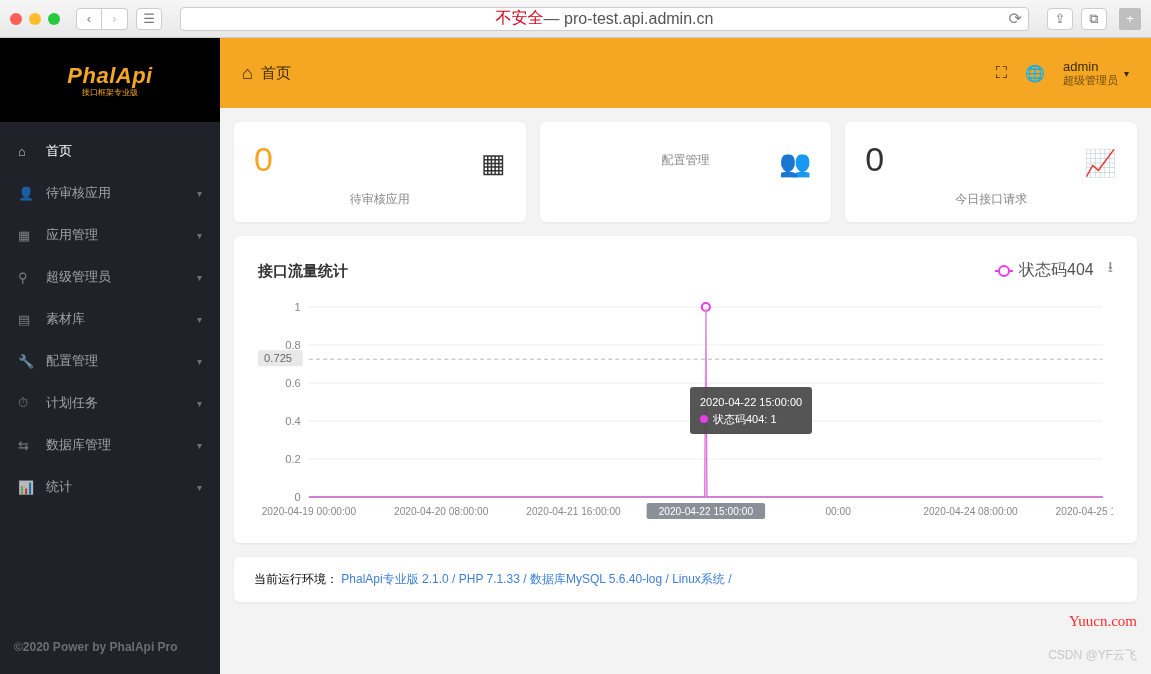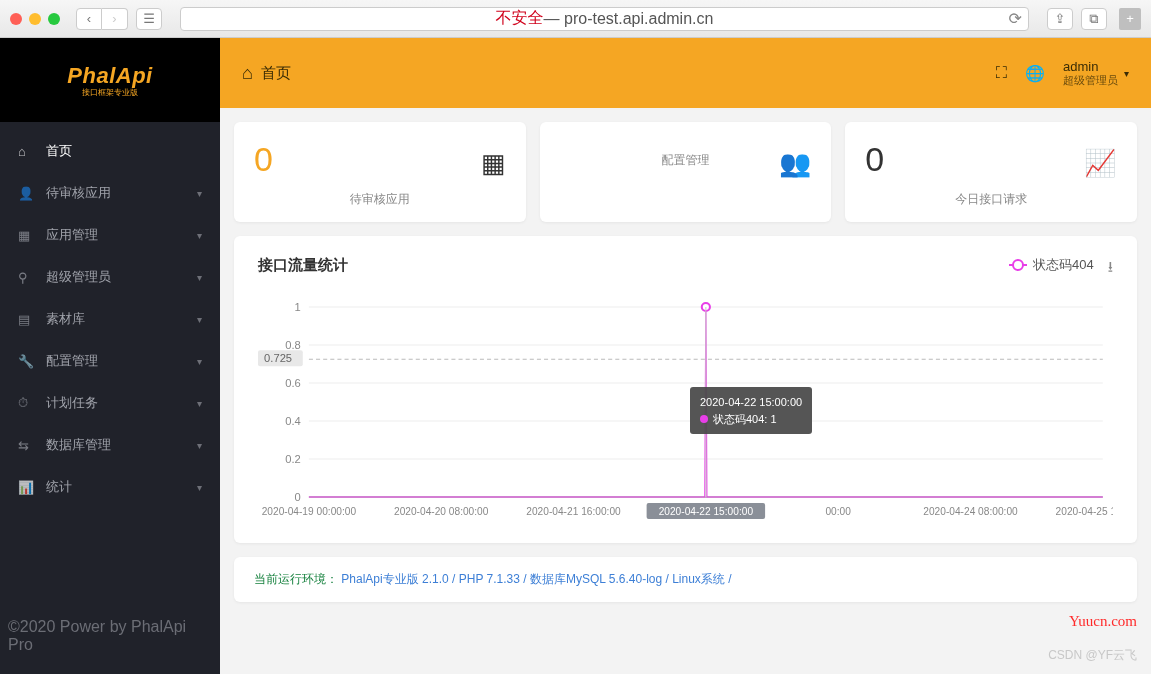--- a/index.html
+++ b/index.html
@@ -26,65 +26,65 @@
 .logo-text { color: #f5a623; font-weight: bold; font-size: 22px; font-style: italic; letter-spacing: 0.5px; }
 .logo-sub { font-size: 8px; color: #f5a623; text-align: center; margin-top: -2px; }
 .menu { flex: 1; padding-top: 8px; }
 .menu-item { display: flex; align-items: center; height: 42px; padding: 0 18px; cursor: pointer; font-size: 13px; }
 .menu-item .mi-icon { width: 16px; margin-right: 12px; opacity: 0.7; font-size: 13px; }
 .menu-item .chev { margin-left: auto; font-size: 10px; opacity: 0.6; }
 .menu-item.active { color: #fff; }
 .doc-btn-wrap { padding: 14px; }
 .doc-btn { background: #f5a623; color: #000; height: 40px; border-radius: 4px; display: flex; align-items: center; justify-content: center; gap: 10px; font-size: 14px; cursor: pointer; }
 .doc-arrow { width: 22px; height: 22px; border-radius: 50%; background: rgba(0,0,0,0.25); display: flex; align-items: center; justify-content: center; color: #f5a623; font-size: 12px; }
-.copyright { font-size: 16px; color: #6b6d75; padding: 12px 8px 20px; }
+.copyright { font-size: 12px; color: #6b6d75; padding: 12px 14px 20px; font-weight: bold; }
 
 .main { flex: 1; display: flex; flex-direction: column; background: #f3f3f3; overflow: hidden; }
 .topbar { height: 70px; background: #f5a623; display: flex; align-items: center; padding: 0 22px; color: #3a2c05; }
 .topbar .home { display: flex; align-items: center; gap: 8px; font-size: 15px; }
 .topbar .right { margin-left: auto; display: flex; align-items: center; gap: 18px; }
 .tb-icon { font-size: 16px; cursor: pointer; }
 .user-block { display: flex; flex-direction: column; line-height: 1.2; }
 .user-name { font-size: 13px; }
 .user-role { font-size: 11px; opacity: 0.75; }
 .user-chev { font-size: 10px; margin-left: 6px; }
 
 .content { flex: 1; padding: 14px; overflow: auto; }
 .cards { display: flex; gap: 14px; }
 .card { flex: 1; background: #fff; border-radius: 6px; padding: 18px 20px 14px; box-shadow: 0 1px 3px rgba(0,0,0,0.06); position: relative; }
 .card .num { font-size: 34px; font-weight: 300; color: #333; }
 .card.first .num { color: #f5a623; }
 .card .label { font-size: 12px; color: #888; margin-top: 12px; text-align: center; }
 .card .cicon { position: absolute; right: 20px; top: 26px; font-size: 26px; color: #333; }
 
 .chart-panel { background: #fff; border-radius: 6px; margin-top: 14px; padding: 20px 24px 16px; box-shadow: 0 1px 3px rgba(0,0,0,0.06); position: relative; }
-.chart-head { display: flex; align-items: flex-start; }
+.chart-head { display: flex; align-items: flex-end; }
 .chart-title { font-size: 15px; font-weight: 600; }
-.legend { margin-left: auto; display: flex; align-items: center; gap: 6px; font-size: 13px; color: #555; margin-right: 14px; }
+.legend { margin-left: auto; display: flex; align-items: center; gap: 6px; font-size: 16px; color: #555; margin-right: 14px; }
 .legend-mark { width: 18px; height: 2px; background: #e83ee8; position: relative; }
 .legend-mark::after { content: ''; position: absolute; left: 50%; top: 50%; width: 8px; height: 8px; border: 2px solid #e83ee8; background: #fff; border-radius: 50%; transform: translate(-50%,-50%); }
 .dl-icon { color: #888; cursor: pointer; font-size: 15px; }
 .chart-area { position: relative; height: 230px; margin-top: 16px; }
 .chart-svg { width: 100%; height: 100%; }
 .y-tick { font-size: 11px; fill: #888; text-anchor: end; }
 .x-tick { font-size: 10px; fill: #888; text-anchor: middle; }
 .x-tick.sel { fill: #fff; }
 .grid { stroke: #eee; stroke-width: 1; }
 .marker-line { stroke: #bbb; stroke-dasharray: 4 3; stroke-width: 1; }
 .marker-label { fill: #666; font-size: 11px; }
 .marker-box { fill: #e8e8e8; }
 .series { stroke: #e83ee8; stroke-width: 1.2; fill: none; }
 .peak { fill: #fff; stroke: #e83ee8; stroke-width: 2; }
 .axis { stroke: #888; stroke-width: 1; }
 .tooltip { position: absolute; background: rgba(70,70,70,0.92); color: #fff; font-size: 11px; padding: 7px 10px; border-radius: 3px; line-height: 1.5; }
 .tt-dot { display: inline-block; width: 8px; height: 8px; background: #e83ee8; border-radius: 50%; margin-right: 5px; }
 .x-sel-box { fill: #8a8f98; }
 
 .env-panel { background: #fff; border-radius: 6px; margin-top: 14px; padding: 14px 20px; font-size: 12px; color: #555; box-shadow: 0 1px 3px rgba(0,0,0,0.06); }
-.env-panel .lbl { color: #15803d; }
+.env-panel .lbl { color: #000000; }
 .env-panel .val { color: #3d7fd6; }
 
 .watermark1 { position: absolute; right: 14px; bottom: 44px; color: #ff2a2a; font-size: 15px; font-family: "Times New Roman", serif; }
 .watermark2 { position: absolute; right: 14px; bottom: 10px; color: #c8c8c8; font-size: 12px; }
 </style>
 </head>
 <body>
 
 <div class="browser-chrome">
   <div class="traffic">

